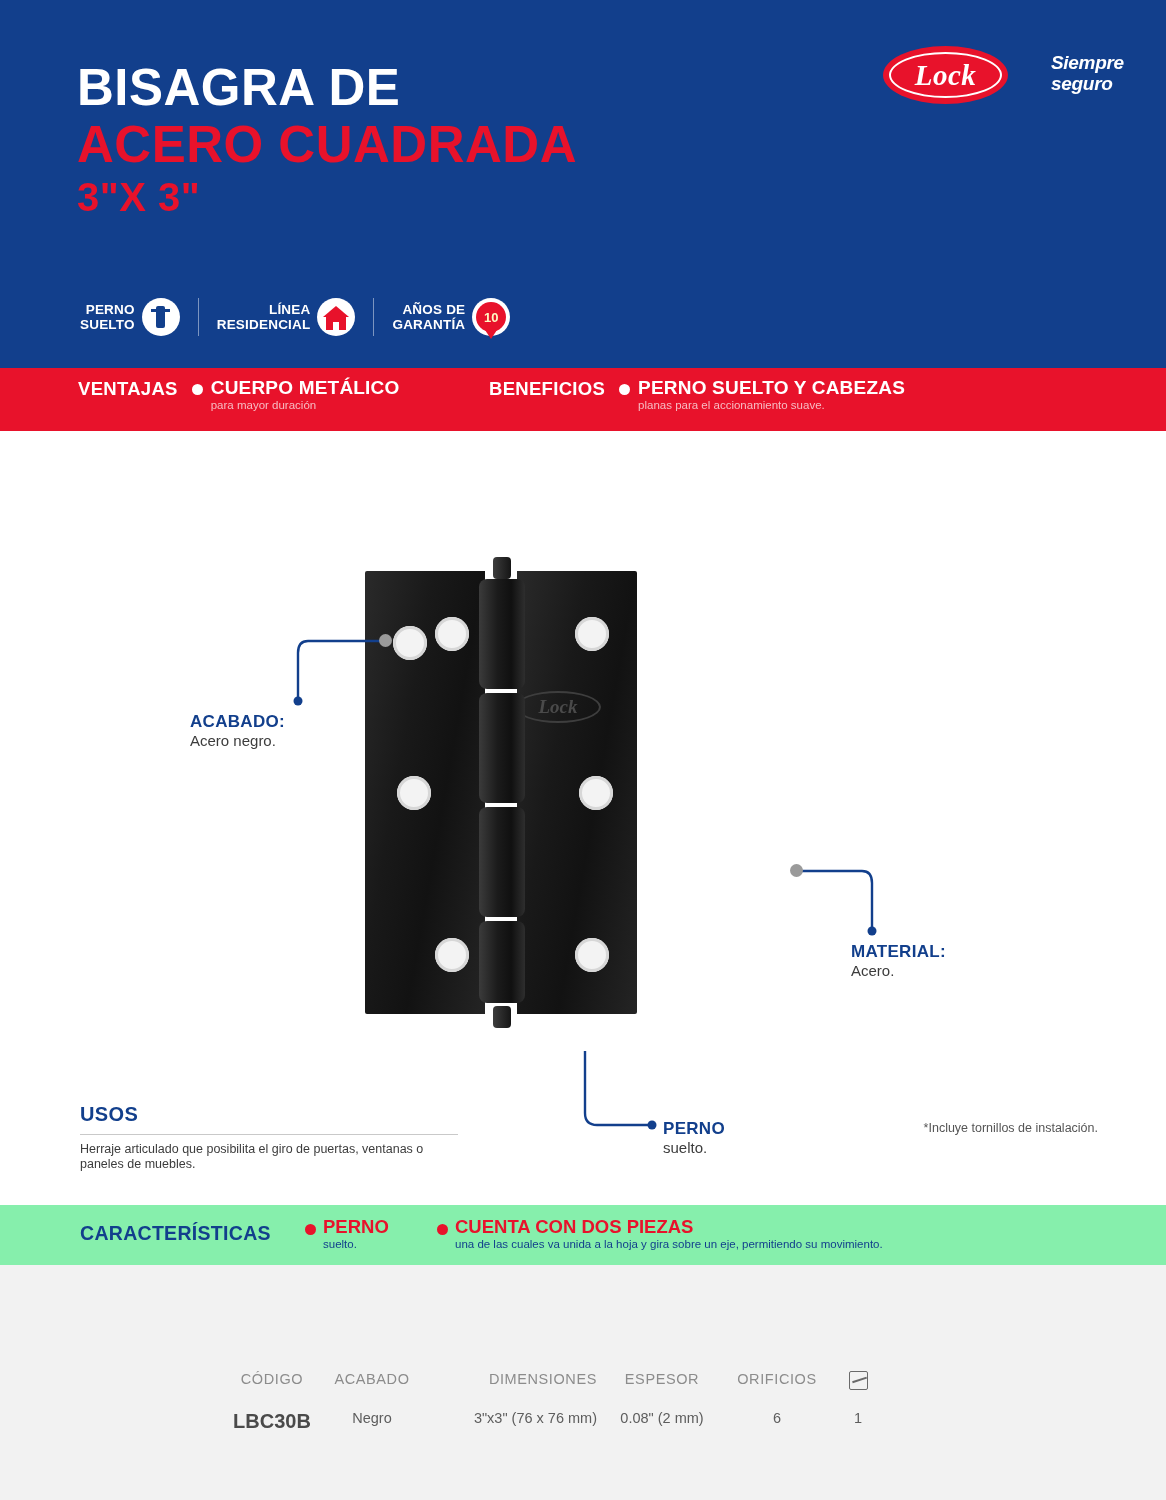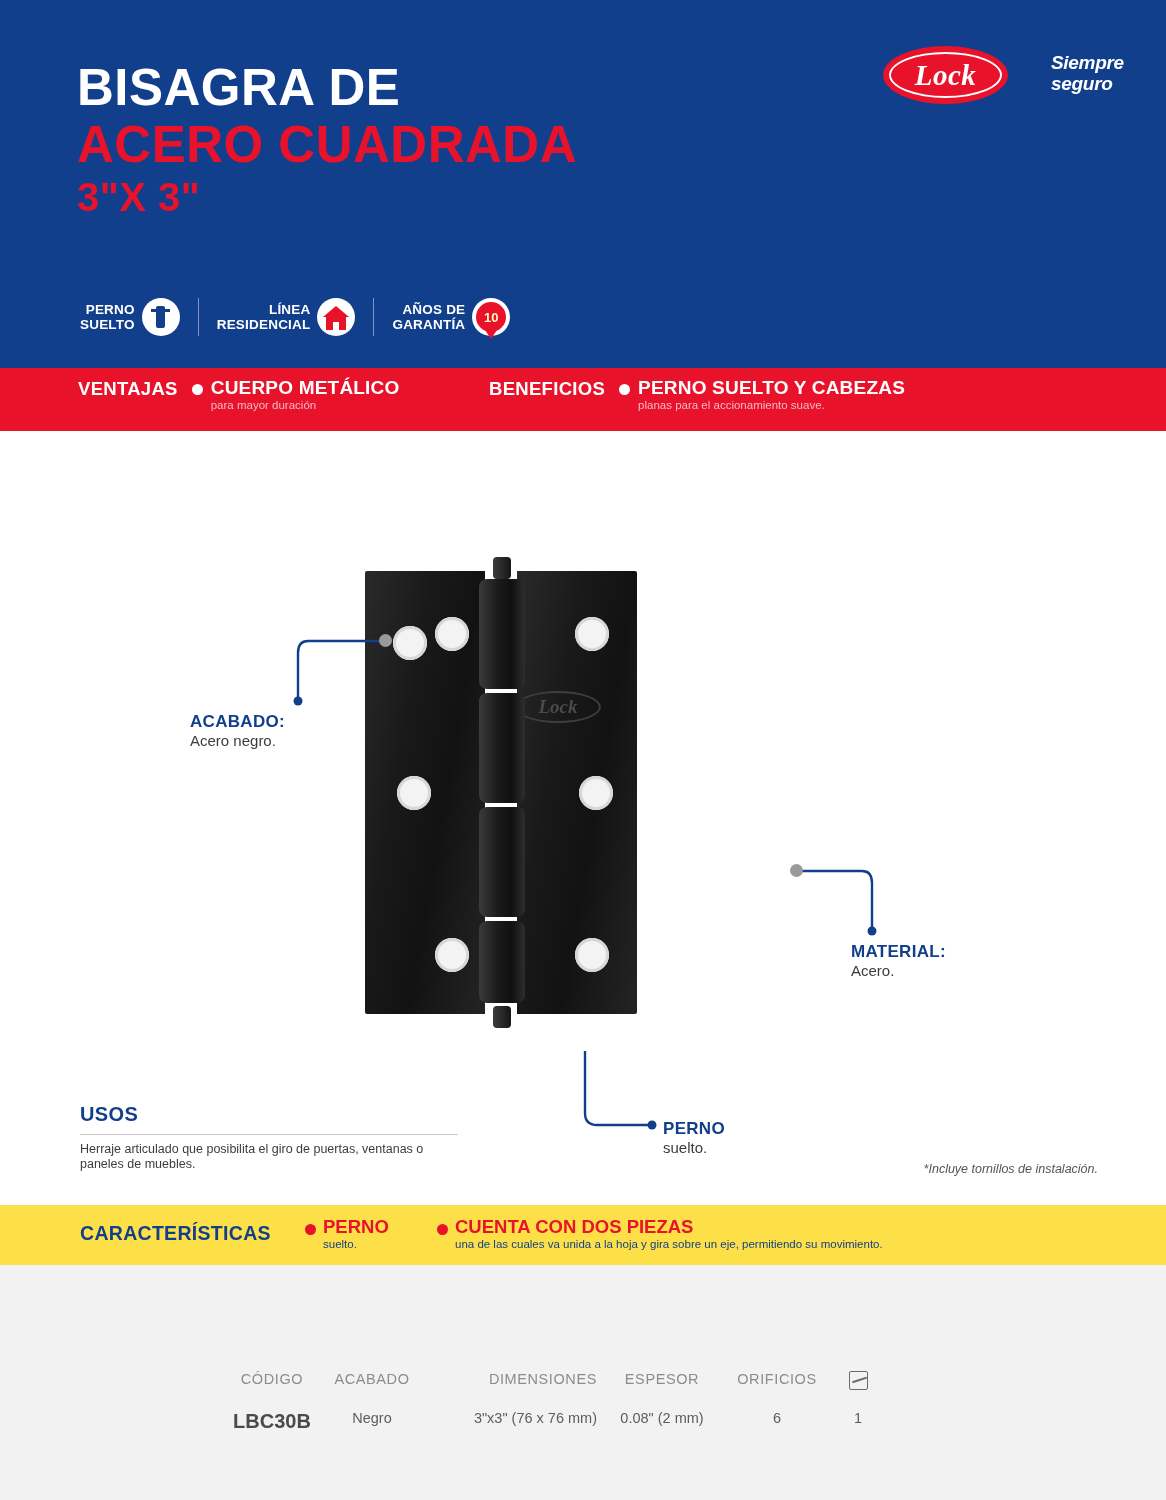--- a/index.html
+++ b/index.html
@@ -172,28 +172,28 @@
     background: #9a9a9a;
   }
   svg.leader { position: absolute; left: 0; top: 0; overflow: visible; }
 
   
   .usos { position: absolute; left: 80px; top: 672px; width: 390px; }
   .usos-title { color: #123f8c; font-size: 20px; font-weight: bold; letter-spacing: .4px; }
   .usos-rule { width: 378px; height: 1px; background: #c9c9c9; margin: 8px 0 7px; }
   .usos-text { color: #3c3c3c; font-size: 12.5px; line-height: 15px; }
   .incluye {
-    position: absolute; right: 68px; top: 731px;
-    color: #555; font-size: 12.5px; font-style: italic;
+    position: absolute; right: 68px; top: 690px;
+    color: #555; font-size: 12.5px;
   }
 
   
   .carbar {
     position: absolute; left: 0; top: 1205px; width: 1166px; height: 60px;
-    background: #fde047;
+    background: #86efac;
   }
   .car-label {
     position: absolute; left: 80px; top: 17px;
     color: #123f8c; font-size: 19.5px; font-weight: bold; letter-spacing: .3px;
   }
   .car-item { position: absolute; display: flex; align-items: flex-start; }
   .car-dot {
     width: 11px; height: 11px; border-radius: 50%; background: #e8122b;
     margin: 7px 7px 0 0; flex: none;
   }

